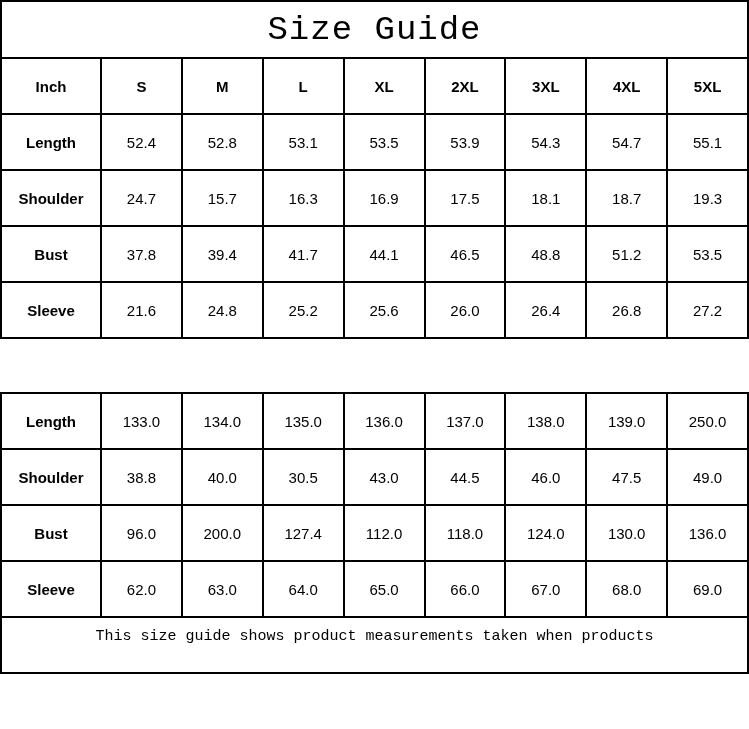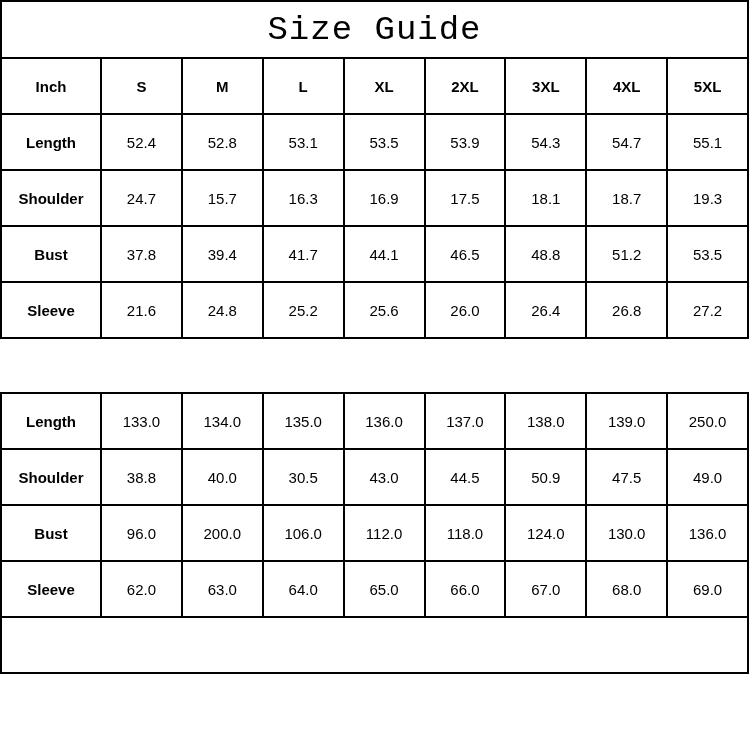--- a/index.html
+++ b/index.html
@@ -159,29 +159,29 @@
         <td>139.0</td>
         <td>250.0</td>
       </tr>
       <tr>
         <th>Shoulder</th>
         <td>38.8</td>
         <td>40.0</td>
         <td>30.5</td>
         <td>43.0</td>
         <td>44.5</td>
-        <td>50.9</td>
+        <td>46.0</td>
         <td>47.5</td>
         <td>49.0</td>
       </tr>
       <tr>
         <th>Bust</th>
         <td>96.0</td>
         <td>200.0</td>
-        <td>106.0</td>
+        <td>127.4</td>
         <td>112.0</td>
         <td>118.0</td>
         <td>124.0</td>
         <td>130.0</td>
         <td>136.0</td>
       </tr>
       <tr>
         <th>Sleeve</th>
         <td>62.0</td>
         <td>63.0</td>
@@ -189,15 +189,16 @@
         <td>65.0</td>
         <td>66.0</td>
         <td>67.0</td>
         <td>68.0</td>
         <td>69.0</td>
       </tr>
     </tbody>
   </table>
 
   <div class="footer-box">
+    <div>This size guide shows product measurements taken when products</div>
   </div>
 
 </div>
 
 </body></html>

